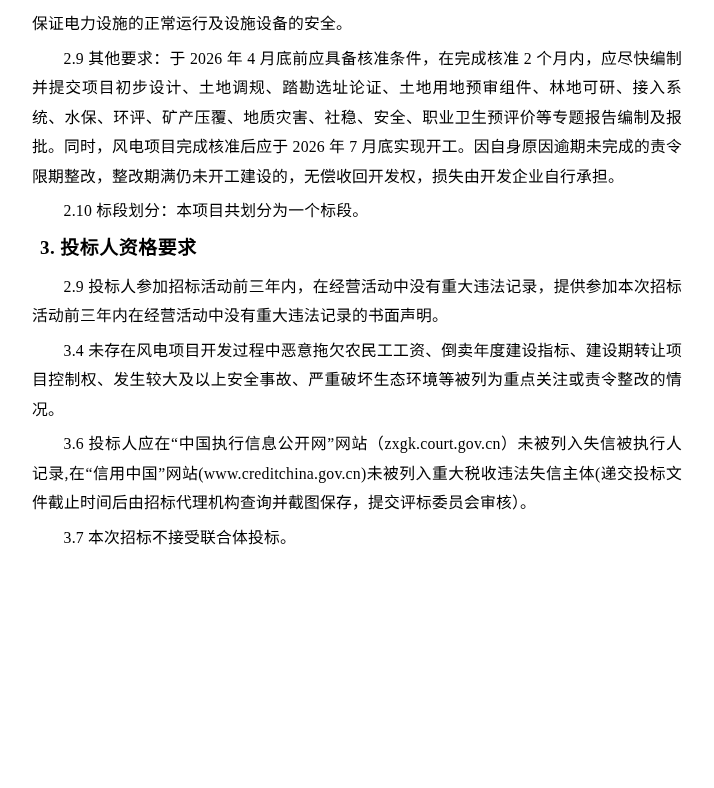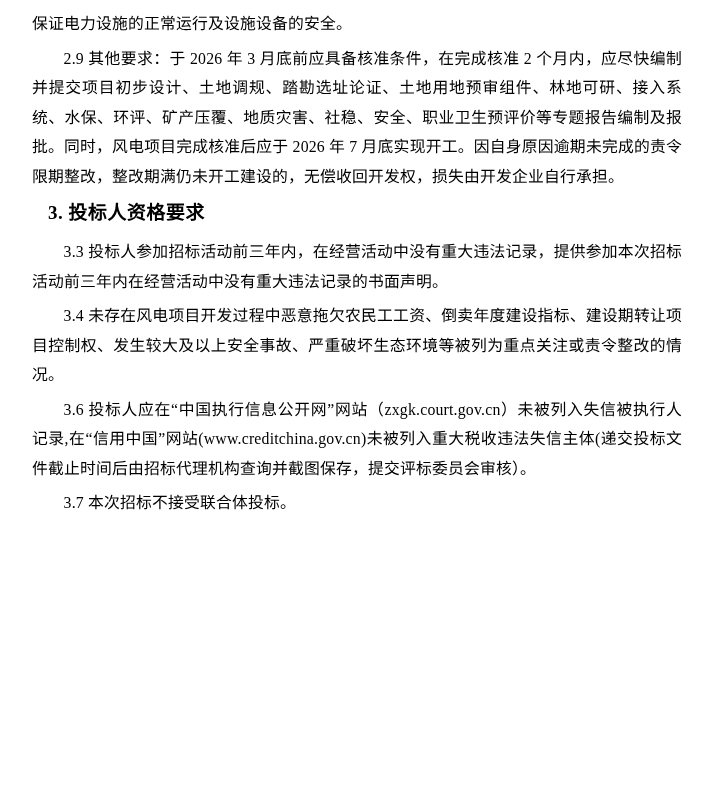--- a/index.html
+++ b/index.html
@@ -31,29 +31,30 @@
     word-break: break-all;
     letter-spacing: 0.2px;
   }
   .para.continuation {
     text-indent: 0;
   }
   .section-heading {
     font-size: 19px;
     font-weight: bold;
     line-height: 30px;
-    margin: 7px 0 9px 16px;
+    margin: 7px 0 9px 8px;
     text-indent: 0;
     letter-spacing: 0.5px;
   }
 </style>
 </head>
 <body>
 
 <div class="page">
   <p class="para continuation">保证电力设施的正常运行及设施设备的安全。</p>
-  <p class="para">2.9 其他要求：于 2026 年 3 月底前应具备核准条件，在完成核准 2 个月内，应尽快编制并提交项目初步设计、土地调规、踏勘选址论证、土地用地预审组件、林地可研、接入系统、水保、环评、矿产压覆、地质灾害、社稳、安全、职业卫生预评价等专题报告编制及报批。同时，风电项目完成核准后应于 2026 年 7 月底实现开工。因自身原因逾期未完成的责令限期整改，整改期满仍未开工建设的，无偿收回开发权，损失由开发企业自行承担。</p>
+  <p class="para">2.9 其他要求：于 2026 年 4 月底前应具备核准条件，在完成核准 2 个月内，应尽快编制并提交项目初步设计、土地调规、踏勘选址论证、土地用地预审组件、林地可研、接入系统、水保、环评、矿产压覆、地质灾害、社稳、安全、职业卫生预评价等专题报告编制及报批。同时，风电项目完成核准后应于 2026 年 7 月底实现开工。因自身原因逾期未完成的责令限期整改，整改期满仍未开工建设的，无偿收回开发权，损失由开发企业自行承担。</p>
+  <p class="para">2.10 标段划分：本项目共划分为一个标段。</p>
   <h2 class="section-heading">3. 投标人资格要求</h2>
-  <p class="para">3.3 投标人参加招标活动前三年内，在经营活动中没有重大违法记录，提供参加本次招标活动前三年内在经营活动中没有重大违法记录的书面声明。</p>
+  <p class="para">2.9 投标人参加招标活动前三年内，在经营活动中没有重大违法记录，提供参加本次招标活动前三年内在经营活动中没有重大违法记录的书面声明。</p>
   <p class="para">3.4 未存在风电项目开发过程中恶意拖欠农民工工资、倒卖年度建设指标、建设期转让项目控制权、发生较大及以上安全事故、严重破坏生态环境等被列为重点关注或责令整改的情况。</p>
   <p class="para">3.6 投标人应在“中国执行信息公开网”网站（zxgk.court.gov.cn）未被列入失信被执行人记录,在“信用中国”网站(www.creditchina.gov.cn)未被列入重大税收违法失信主体(递交投标文件截止时间后由招标代理机构查询并截图保存，提交评标委员会审核）。</p>
   <p class="para">3.7 本次招标不接受联合体投标。</p>
 </div>
 
 </body></html>

